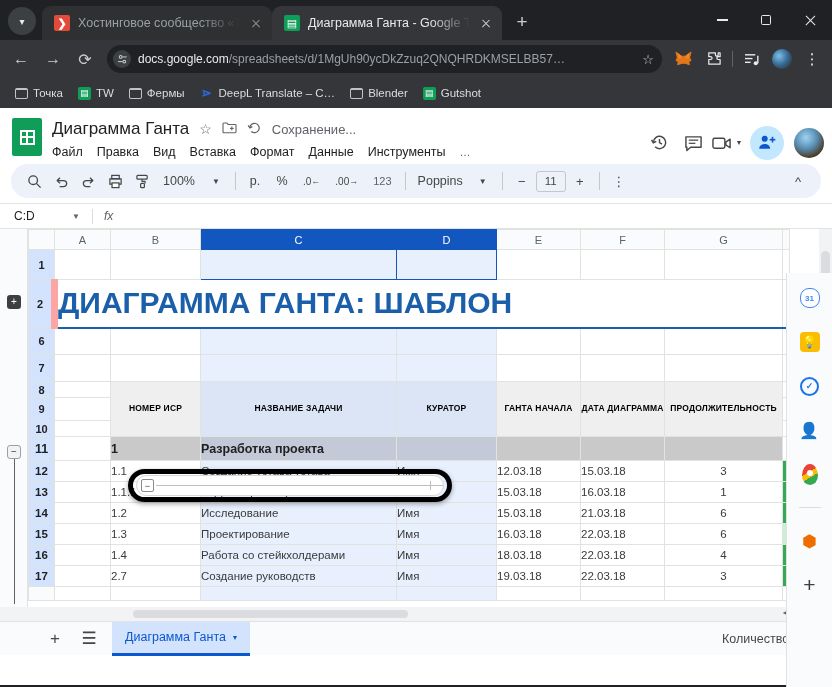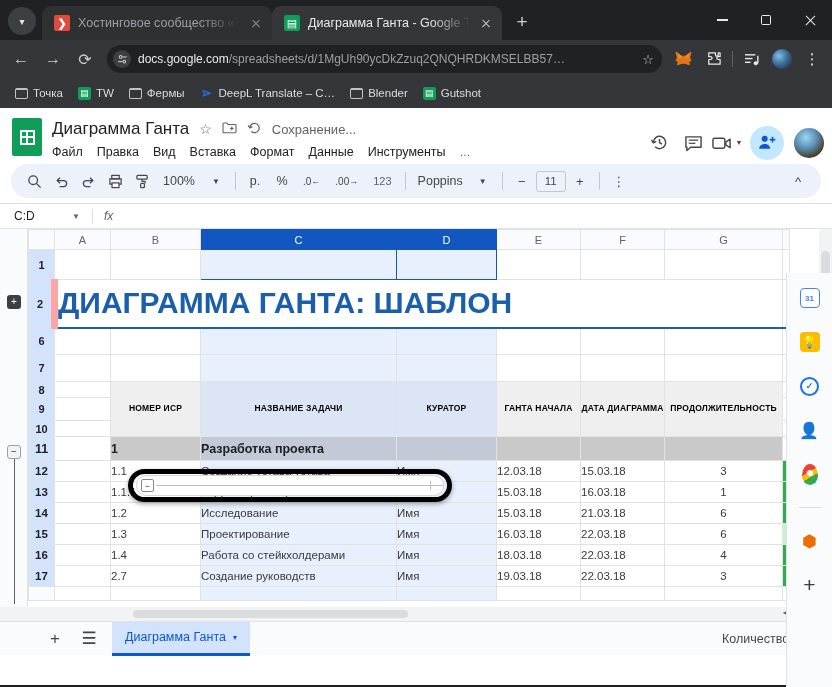--- a/index.html
+++ b/index.html
@@ -195,21 +195,21 @@
     background:#d3e3fd; color:#0b57d0; font-size:12.5px; border-bottom:3px solid #0b57d0;
     margin-left:6px;}
   .count { margin-left:auto; margin-right:22px; font-size:12.5px; color:#444746;}
 
   
   .appbar { position:absolute; right:0; top:165px; width:46px; height:490px;
     background:#f9fbfd; border-left:1px solid #e1e3e1; display:flex; flex-direction:column;
     align-items:center; padding-top:14px; gap:22px; z-index:20;}
   .appicon { width:22px;height:22px; display:flex;align-items:center;justify-content:center;}
   .appdiv { width:22px;height:1px;background:#dadce0;}
-  .ic-cal{width:20px;height:20px;border-radius:4px;background:#fff;border:1.5px solid #4285f4;
+  .ic-cal{width:20px;height:20px;border-radius:9px;background:#fff;border:1.5px solid #4285f4;
     display:flex;align-items:center;justify-content:center;font-size:8px;font-weight:bold;color:#4285f4;}
   .ic-keep{width:20px;height:20px;border-radius:4px;background:#fbbc04;display:flex;align-items:center;
     justify-content:center;color:#fff;font-size:12px;}
   .ic-tasks{width:19px;height:19px;border-radius:50%;border:2.4px solid #1a73e8;display:flex;
     align-items:center;justify-content:center;color:#1a73e8;font-size:9px;font-weight:bold;}
   .ic-contacts{width:18px;height:18px;color:#1a73e8;font-size:16px;display:flex;align-items:center;justify-content:center;}
   .ic-maps{width:16px;height:21px;border-radius:50% 50% 50% 50%/55% 55% 45% 45%;
     background:linear-gradient(150deg,#ea4335 0%,#ea4335 40%,#fbbc04 40%,#fbbc04 60%,#34a853 60%);
     position:relative;}
   .ic-maps:after{content:'';position:absolute;left:5px;top:6px;width:6px;height:6px;border-radius:50%;background:#fff;}

